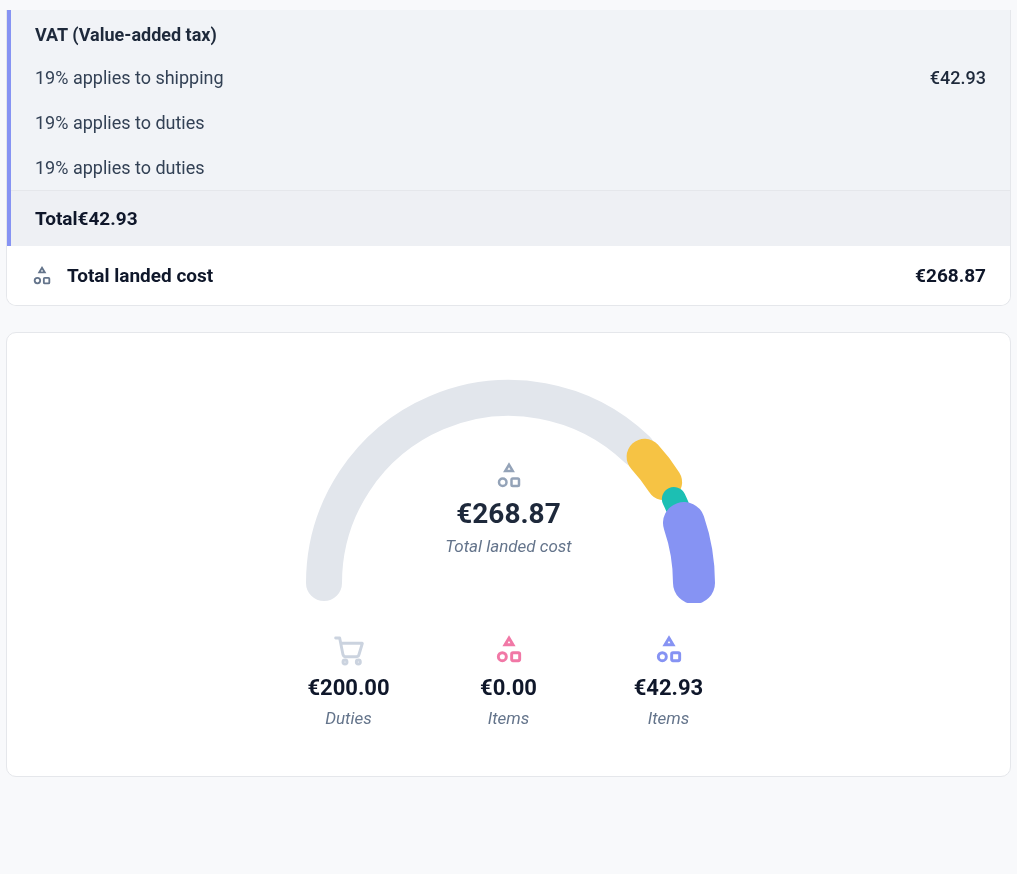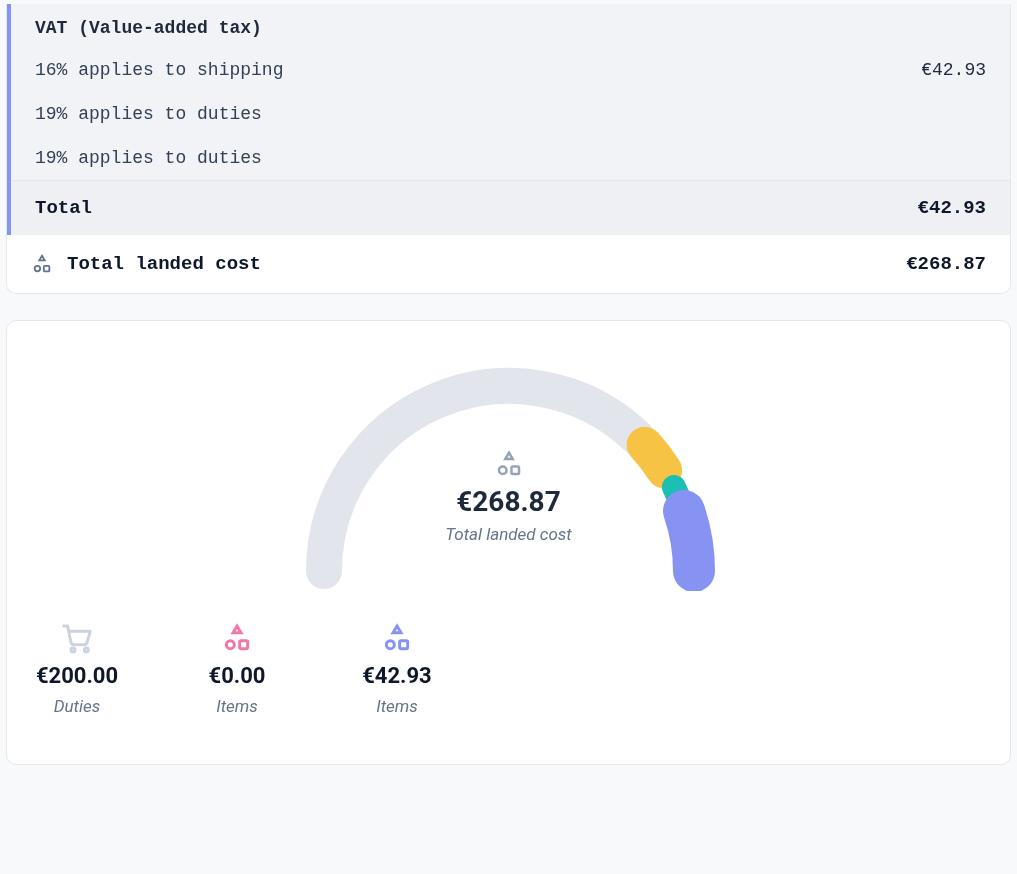--- a/index.html
+++ b/index.html
@@ -9,21 +9,21 @@
     color: #1e293b;
     width: 1017px;
     padding: 0 6px 12px 6px;
   }
   .card {
     background: #fff;
     border: 1px solid #e5e7eb;
     border-radius: 10px;
     overflow: hidden;
   }
-  .card-top { margin-top: 4px; border-top: none; border-top-left-radius: 0; border-top-right-radius: 0; font-family: Liberation Mono, monospace;}
+  .card-top { margin-top: 10px; border-top: none; border-top-left-radius: 0; border-top-right-radius: 0;}
   .vat-block {
     border-left: 4px solid #8693f3;
     padding: 0;
   }
   .vat-inner {
     padding: 0 24px;
     background: #f1f3f7;
   }
   .vat-title {
     font-weight: 700;
@@ -35,21 +35,20 @@
     display: flex;
     justify-content: space-between;
     align-items: center;
     font-size: 18px;
     color: #334155;
     padding: 12px 0;
   }
   .vat-line .amt { color: #1e293b; font-weight: 500;}
   .total-row {
     display: flex;
-    justify-content: space-between;
     align-items: center;
     padding: 16px 24px;
     background: #eef0f4;
     font-weight: 700;
     font-size: 19px;
     color: #0f172a;
     border-top: 1px solid #e5e7eb;
   }
   .landed-row {
     display: flex;
@@ -88,21 +87,21 @@
     font-weight: 700;
     color: #1e293b;
   }
   .gauge-center .sub {
     font-size: 17px;
     font-style: italic;
     color: #64748b;
   }
   .breakdown {
     display: flex;
-    justify-content: flex-start;
+    justify-content: center;
     gap: 60px;
     margin-top: 30px;
   }
   .bk {
     display: flex;
     flex-direction: column;
     align-items: center;
     gap: 8px;
     min-width: 100px;
   }
@@ -119,21 +118,21 @@
   }
 </style>
 </head>
 <body>
 
 <div class="card card-top">
   <div class="vat-block">
     <div class="vat-inner">
       <div class="vat-title">VAT (Value-added tax)</div>
       <div class="vat-line">
-        <span>16% applies to shipping</span>
+        <span>19% applies to shipping</span>
         <span class="amt">€42.93</span>
       </div>
       <div class="vat-line">
         <span>19% applies to duties</span>
         <span class="amt"></span>
       </div>
       <div class="vat-line">
         <span>19% applies to duties</span>
         <span class="amt"></span>
       </div>

